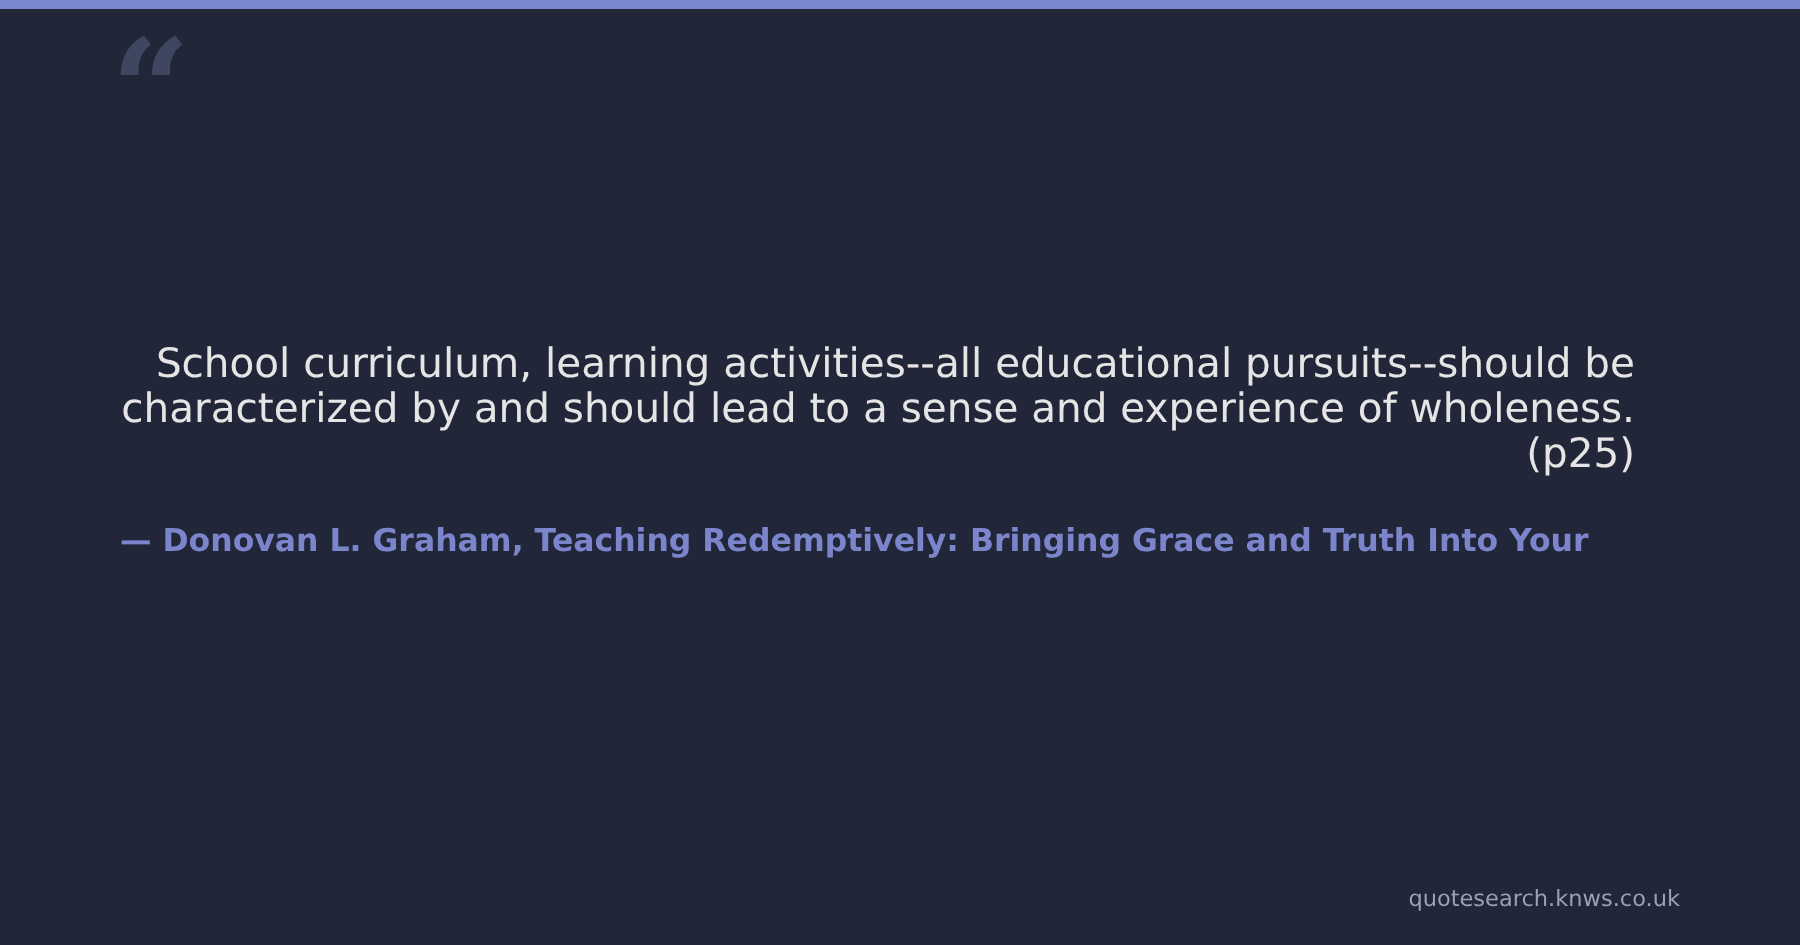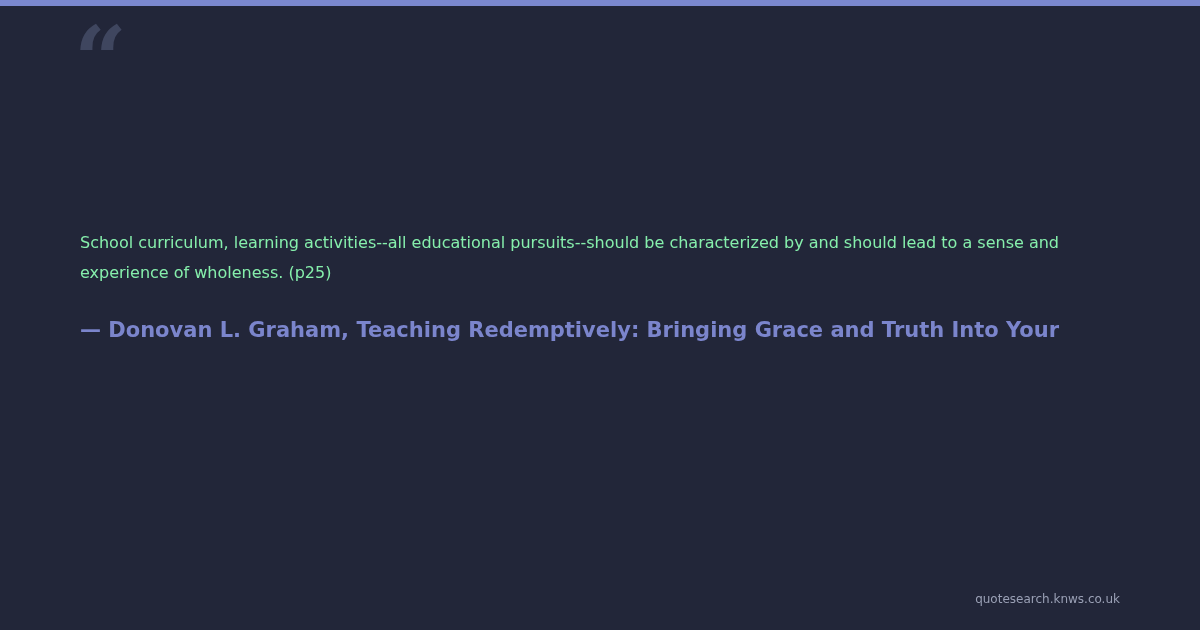--- a/index.html
+++ b/index.html
@@ -47,46 +47,47 @@
 
   .content {
     position: absolute;
     left: 80px;
     top: 228px;
     width: 1180px;
   }
 
   .quote-text {
     font-family: "DejaVu Sans", sans-serif;
-    font-size: 16px;
+    font-size: 27px;
     line-height: 30px;
-    color: #86efac;
+    color: #e5e5e5;
     font-weight: 400;
     white-space: pre-wrap;
     max-width: 1010px;
     margin: 0;
+    text-align: right;
   }
 
   .attribution {
     margin-top: 28px;
     font-family: "DejaVu Sans", sans-serif;
     font-size: 21px;
     line-height: 28px;
     font-weight: 700;
     color: #7b85cc;
     white-space: nowrap;
     overflow: visible;
   }
 
   .source-url {
     position: absolute;
     right: 80px;
     bottom: 22px;
     font-family: "DejaVu Sans", sans-serif;
-    font-size: 12px;
+    font-size: 15px;
     line-height: 18px;
     color: #9aa0b5;
     font-weight: 400;
   }
 </style>
 </head>
 <body>
 
 <div class="card">
 

